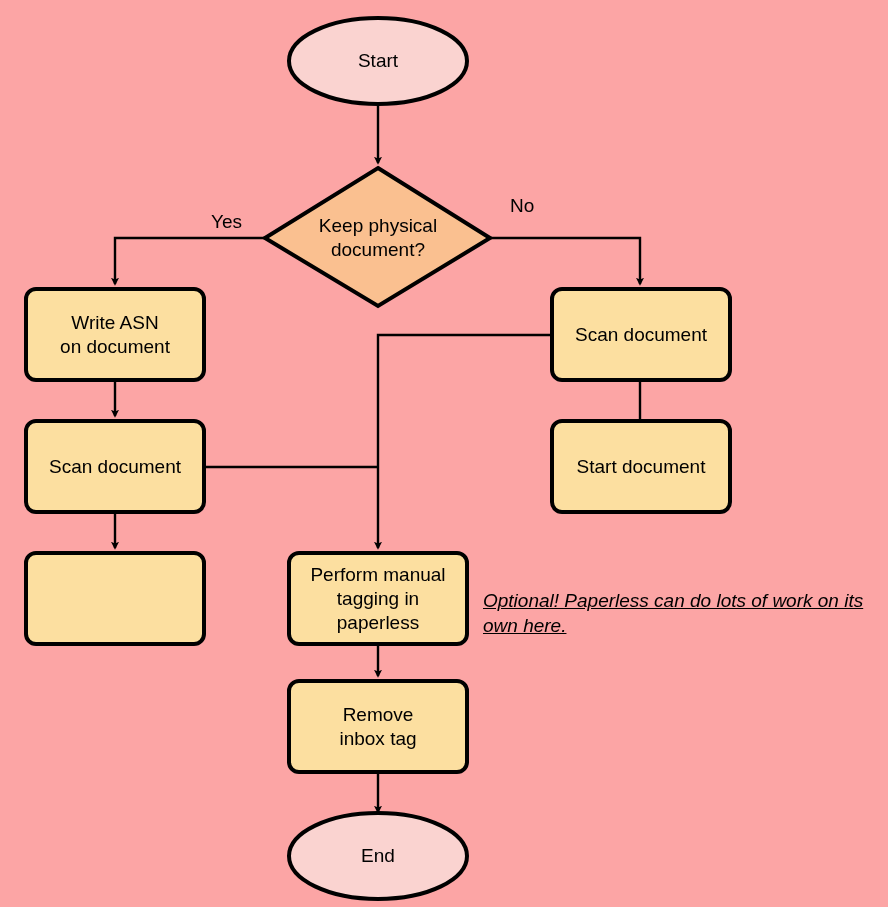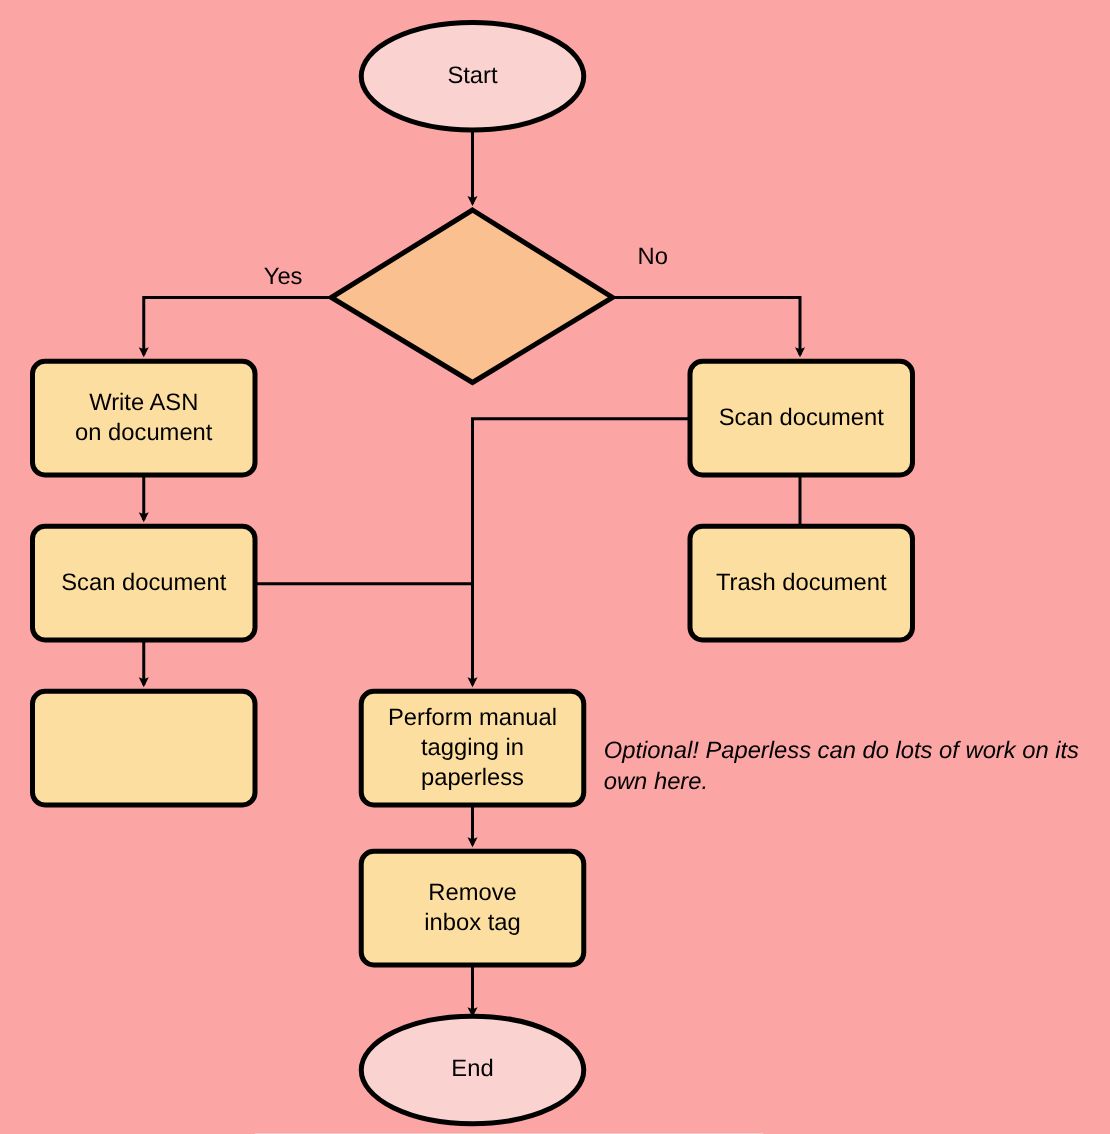--- a/index.html
+++ b/index.html
@@ -110,39 +110,41 @@
 
     <rect x="289" y="553" width="178" height="91" rx="10" ry="10" fill="#FCDFA0" stroke="#000000" stroke-width="4"></rect>
 
     <rect x="289" y="681" width="178" height="91" rx="10" ry="10" fill="#FCDFA0" stroke="#000000" stroke-width="4"></rect>
 
     <ellipse cx="378" cy="856" rx="89" ry="43" fill="#FAD3D0" stroke="#000000" stroke-width="4"></ellipse>
   </svg>
 
   <div class="node-label" style="left:289px; top:18px; width:178px; height:86px;">Start</div>
 
+  <div class="node-label" style="left:270px; top:195px; width:216px; height:86px;">Keep physical
+document?</div>
 
   <div class="node-label" style="left:26px; top:289px; width:178px; height:91px;text-align:center;">Write ASN
 on document</div>
 
   <div class="node-label" style="left:26px; top:421px; width:178px; height:91px;">Scan document</div>
 
 
   <div class="node-label" style="left:552px; top:289px; width:178px; height:91px;">Scan document</div>
 
-  <div class="node-label" style="left:552px; top:421px; width:178px; height:91px;">Trash document</div>
+  <div class="node-label" style="left:552px; top:421px; width:178px; height:91px;">Start document</div>
 
   <div class="node-label" style="left:289px; top:681px; width:178px; height:91px;">Remove
 inbox tag</div>
 
   <div class="node-label" style="left:289px; top:553px; width:178px; height:91px;">Perform manual
 tagging in
 paperless</div>
 
   <div class="node-label" style="left:289px; top:813px; width:178px; height:86px;">End</div>
 
   <div class="edge-label" style="left:211px; top:211px;">Yes</div>
 
   <div class="edge-label" style="left:510px; top:195px;">No</div>
 
-  <div class="note-text" style="left:483px; top:588px;">Optional! Paperless can do lots of work on its own here.</div>
+  <div class="note-text" style="left:483px; top:588px;text-decoration:underline;">Optional! Paperless can do lots of work on its own here.</div>
 
 </div>
 
 </body></html>

